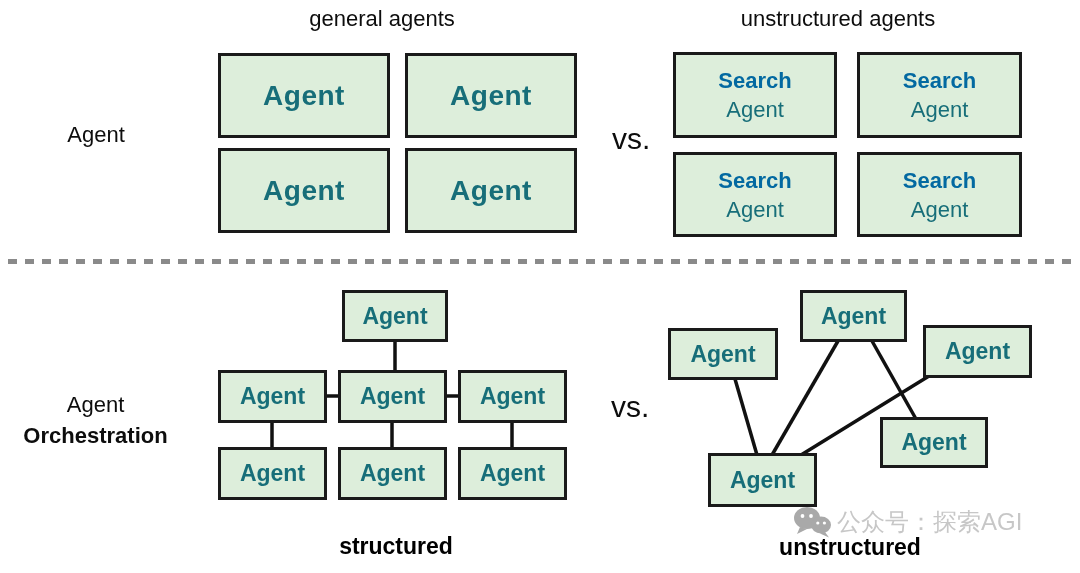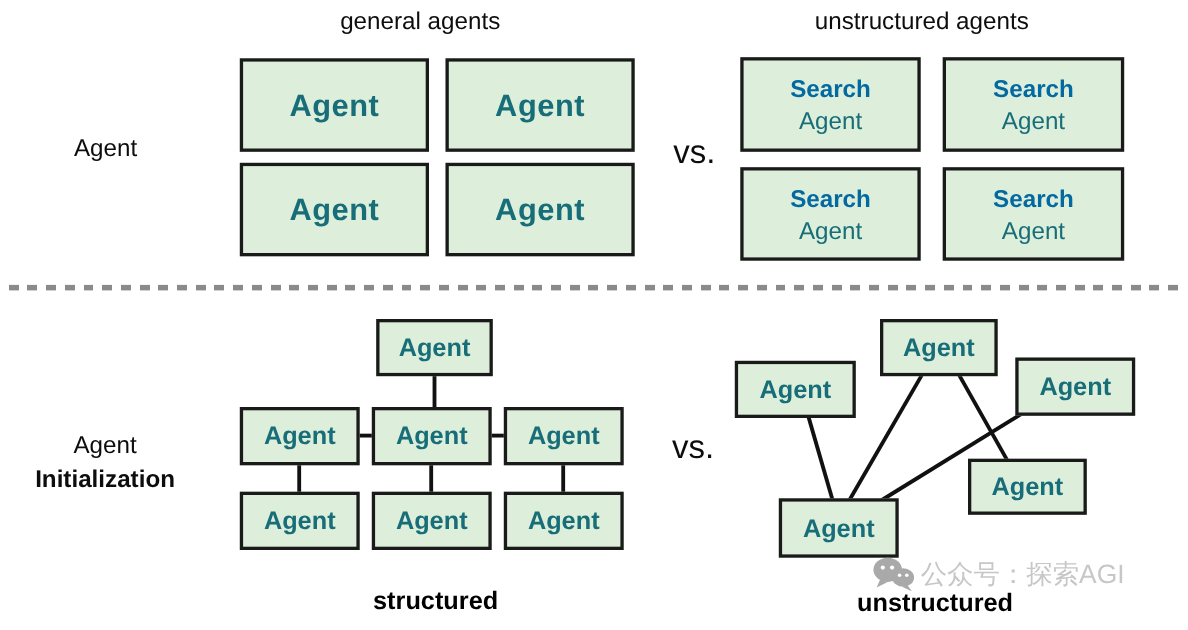--- a/index.html
+++ b/index.html
@@ -81,21 +81,21 @@
     <span class="spec-line1">Search</span>
     <span class="spec-line2">Agent</span>
   </div>
   <div class="box" style="left:857px;top:152px;width:165px;height:85px;">
     <span class="spec-line1">Search</span>
     <span class="spec-line2">Agent</span>
   </div>
 
   <div class="row-label" style="left:8px;top:389px;width:175px;">
     <div>Agent</div>
-    <div class="bold">Initialization</div>
+    <div class="bold">Orchestration</div>
   </div>
 
   <div class="box" style="left:342px;top:290px;width:106px;height:52px;">
     <span class="node-label">Agent</span>
   </div>
   <div class="box" style="left:218px;top:370px;width:109px;height:53px;">
     <span class="node-label">Agent</span>
   </div>
   <div class="box" style="left:338px;top:370px;width:109px;height:53px;">
     <span class="node-label">Agent</span>

